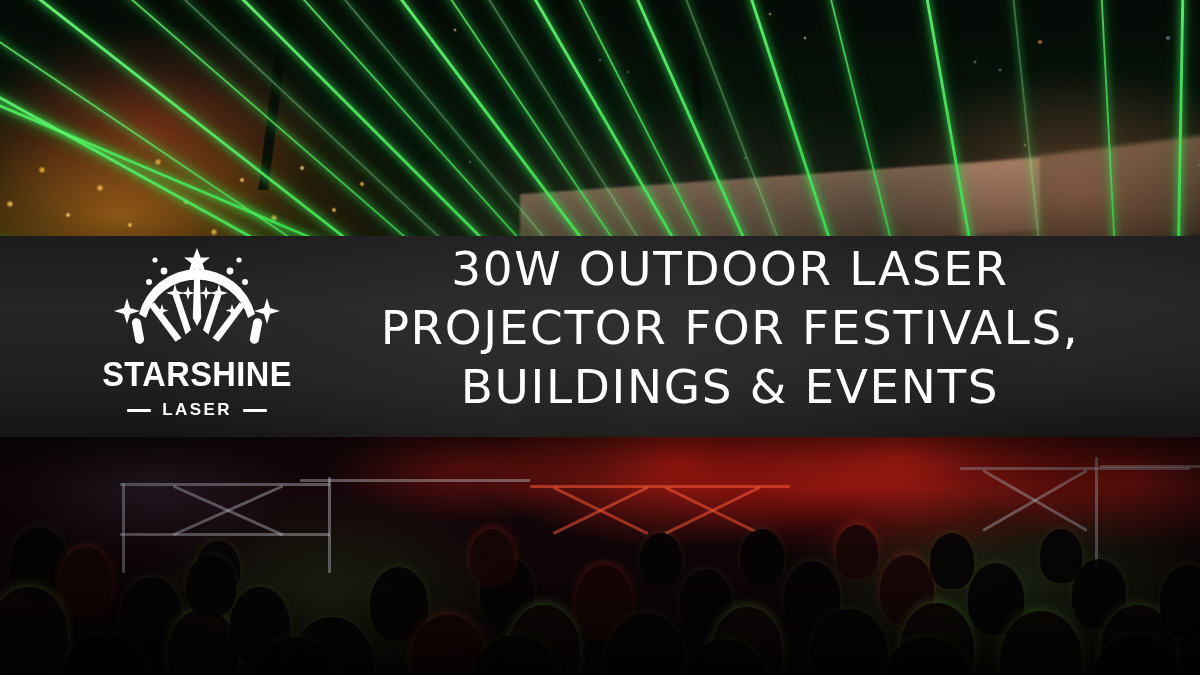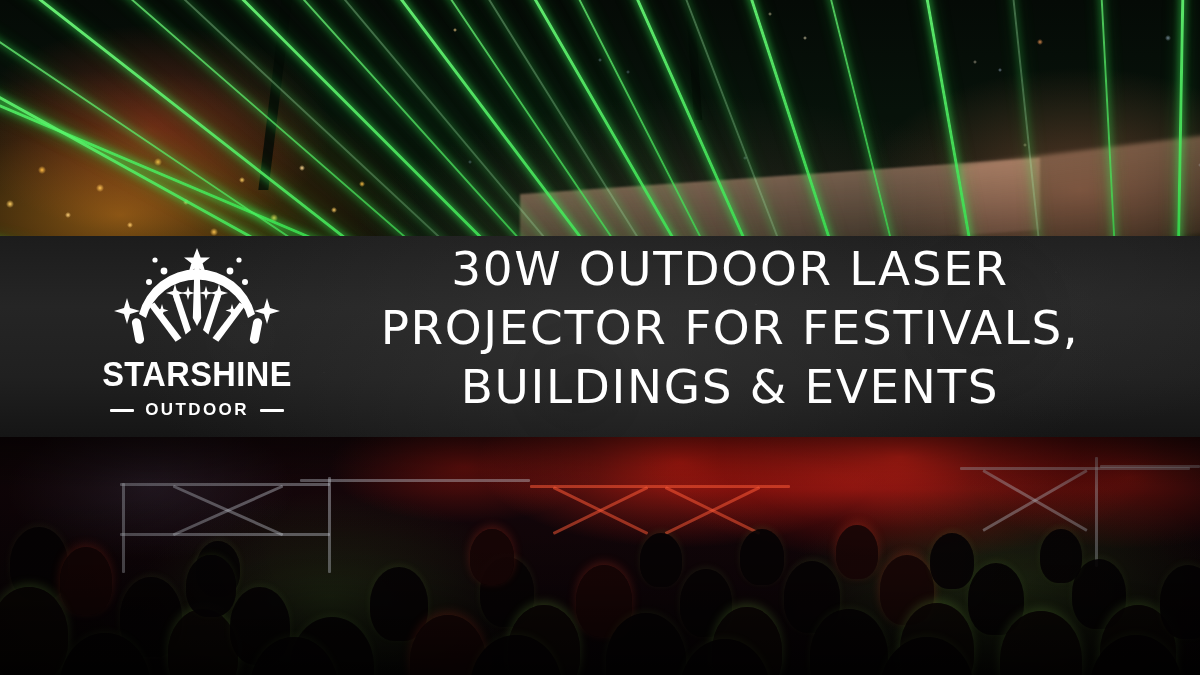--- a/index.html
+++ b/index.html
@@ -340,21 +340,21 @@
         <circle cx="121" cy="25" r="3.4"></circle>
         <circle cx="40" cy="36" r="3"></circle>
         <circle cx="136" cy="36" r="3"></circle>
         <circle cx="130" cy="14" r="2.6"></circle>
         <circle cx="46" cy="14" r="2.6"></circle>
       </g>
     </svg>
     <div class="logo-word">STARSHINE</div>
     <div class="logo-sub">
       <span class="dash"></span>
-      <span class="txt">OUTDOOR</span>
+      <span class="txt">LASER</span>
       <span class="dash"></span>
     </div>
   </div>
 
   <div class="headline">
     <span class="ln">30W OUTDOOR LASER</span>
     <span class="ln">PROJECTOR FOR FESTIVALS,</span>
     <span class="ln">BUILDINGS &amp; EVENTS</span>
   </div>
 

